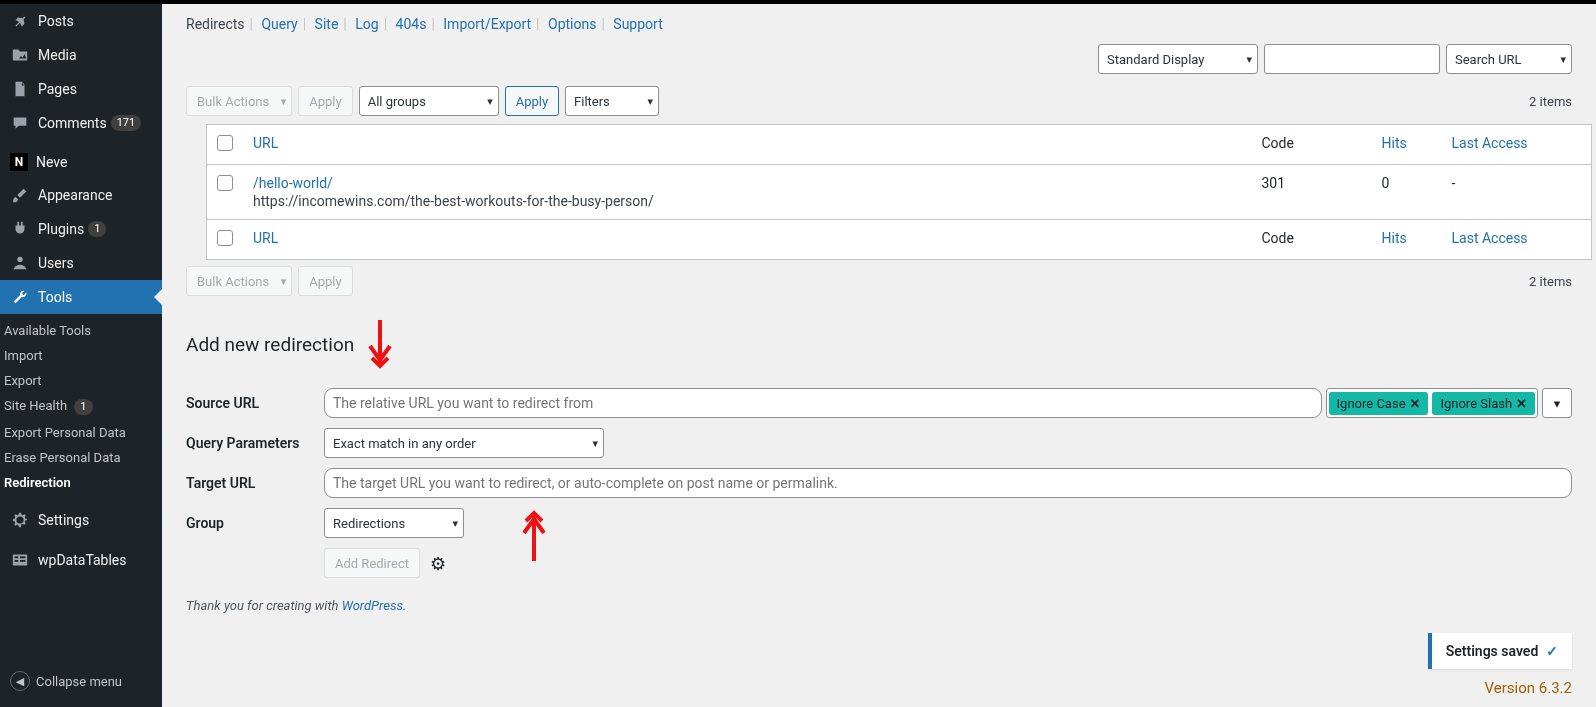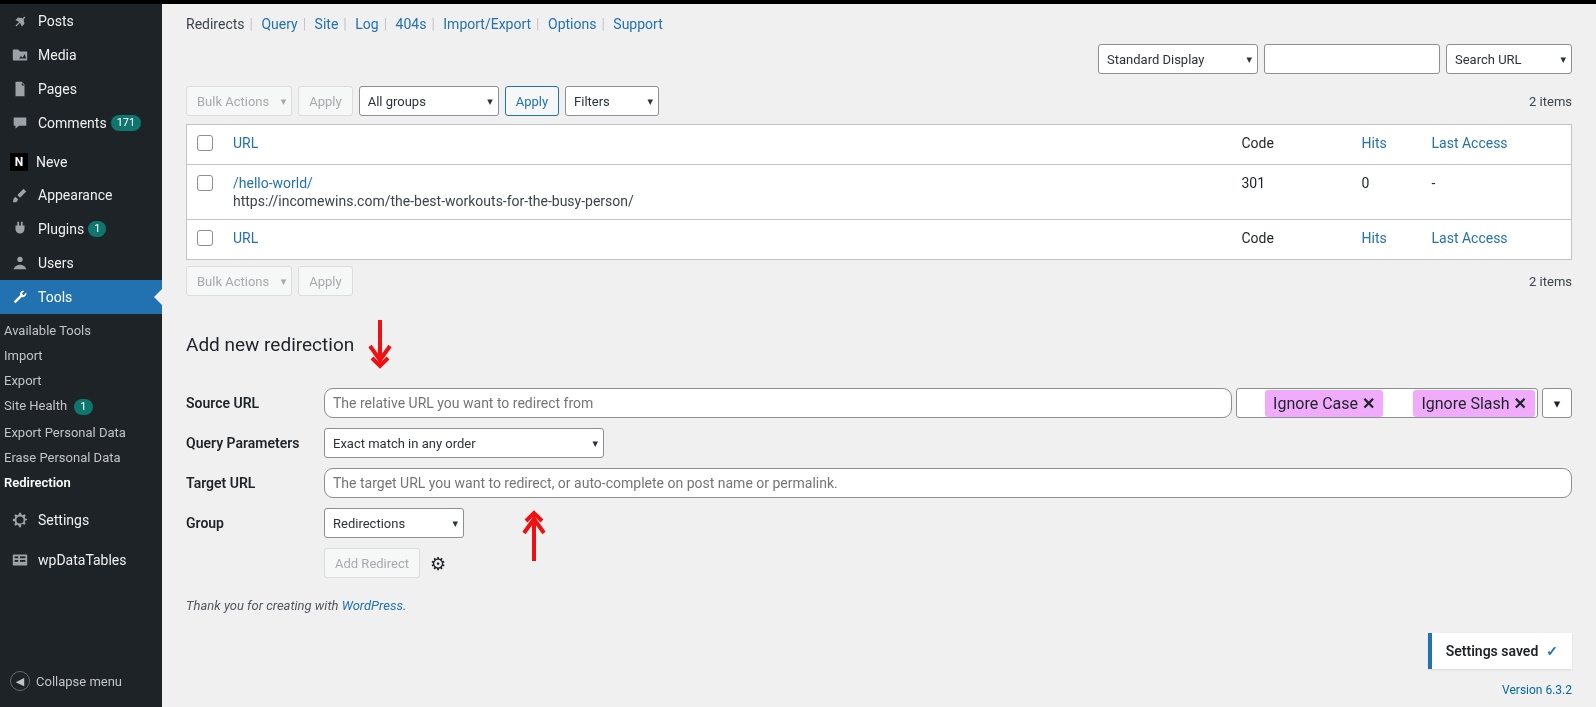--- a/index.html
+++ b/index.html
@@ -9,67 +9,67 @@
   .sidebar { width: 162px; background: #1d2327; color: #f0f0f1; min-height: 707px; padding-top:4px; position:relative;}
   .menu { list-style:none; }
   .menu li { display:flex; align-items:center; padding:7px 8px 7px 10px; font-size:14px; color:#f0f0f1; cursor:pointer; }
   .menu li.sep { height:6px; padding:0;}
   .menu li .ico { width:20px; height:20px; margin-right:8px; fill:#9ca2a7; color:#9ca2a7; display:flex; align-items:center; justify-content:center; font-size:16px;}
   .menu li.active { background:#2271b1; color:#fff; position:relative;}
   .menu li.active::after { content:''; position:absolute; right:-0px; top:50%; transform:translateY(-50%); border:8px solid transparent; border-right-color:#f0f0f1; }
   .submenu { list-style:none; padding:4px 0 8px 0; }
   .submenu li { display:block; padding:5px 8px 5px 4px; font-size:13px; color:#c3c4c7; cursor:pointer;}
   .submenu li.current { color:#fff; font-weight:600;}
-  .badge { background:#0f766e; color:#fff; border-radius:9px; padding:0 6px; font-size:11px; margin-left:4px; line-height:16px; display:inline-block;}
+  .badge { background:#404040; color:#fff; border-radius:9px; padding:0 6px; font-size:11px; margin-left:4px; line-height:16px; display:inline-block;}
   .menu li .ico svg { width:18px; height:18px;}
   .menu li.neve .ico { background:#000; color:#fff; width:18px; height:18px; font-size:12px; font-weight:700; display:flex; align-items:center; justify-content:center;}
   .collapse { position:absolute; bottom:8px; left:0; right:0; display:flex; align-items:center; padding:8px 10px; color:#c3c4c7; font-size:13px; cursor:pointer;}
   .collapse .ico { width:20px; height:20px; margin-right:6px; border:1px solid #646970; border-radius:10px; display:flex; align-items:center; justify-content:center; font-size:11px;}
   
   .main { flex:1; padding:8px 24px 20px 24px; min-width:0; position:relative;}
   .tabs { padding:8px 0 12px 0; font-size:14px;}
   .tabs a { color:#2271b1; text-decoration:none;}
   .tabs .sep { color:#c3c4c7; padding:0 5px;}
   .tabs .cur { color:#3c434a;}
   .toolbar-row { display:flex; align-items:flex-start; gap:6px; margin-bottom:12px;}
   .toolbar-left { display:flex; gap:6px;}
   .toolbar-right { margin-left:auto; display:flex; gap:6px; align-items:center;}
   select, .selectish { border:1px solid #8c8f94; border-radius:3px; background:#fff; padding:0 24px 0 8px; height:30px; font-size:13px; color:#2c3338; appearance:none; position:relative;}
   .sel-wrap { position:relative; display:inline-block;}
   .sel-wrap .chev { position:absolute; right:6px; top:50%; transform:translateY(-50%); pointer-events:none; color:#2c3338; font-size:11px;}
   .btn { border:1px solid #2271b1; color:#2271b1; background:#f6f7f7; padding:0 10px; height:30px; border-radius:3px; font-size:13px; cursor:pointer;}
   .btn-dis { border:1px solid #dcdcde; color:#a7aaad; background:#f6f7f7; padding:0 10px; height:30px; border-radius:3px; font-size:13px;}
   input[type=text].search { border:1px solid #8c8f94; border-radius:3px; height:30px; width:176px; padding:0 6px; background:#fff;}
   .items-count { font-size:13px; color:#3c434a; margin-left:auto; align-self:center;}
-  table.list { width:100%; border-collapse:collapse; background:#fff; border:1px solid #c3c4c7; margin-bottom:6px;}
+  table.list { width:100%; border-collapse:collapse; background:#fff; border:1px solid #c3c4c7; margin-bottom:6px;margin-left:20px;}
   table.list th, table.list td { text-align:left; padding:10px 10px; vertical-align:top; font-size:14px;}
   table.list thead th { border-bottom:1px solid #c3c4c7; font-weight:400;}
   table.list tfoot th { border-top:1px solid #c3c4c7; font-weight:400;}
   table.list th a { color:#2271b1; text-decoration:none;}
   table.list .cb { width:32px;}
   table.list .chk { width:16px; height:16px; border:1px solid #8c8f94; border-radius:3px; display:inline-block; background:#fff;}
   table.list tbody tr { border-bottom:1px solid #eef0f3;}
   .rowtitle { color:#2271b1; font-size:14px; display:block; margin-bottom:2px;}
   .rowdest { color:#3c434a; font-size:14px;}
   .col-code { width:120px;}
   .col-hits { width:70px;}
   .col-last { width:150px;}
   h2.section { font-size:19px; font-weight:400; margin:20px 0 16px 0; display:flex; align-items:center; gap:8px;}
   .form-row { display:flex; align-items:center; margin-bottom:10px;}
   .form-row label { width:138px; font-size:14px; font-weight:600; color:#1d2327;}
   .form-row .field { flex:1; display:flex; gap:4px;}
   .form-row input[type=text] { flex:1; border:1px solid #8c8f94; border-radius:9px; height:30px; padding:0 8px; font-size:14px; background:#fff;}
-  .tag { background:#f0abfc; color:#1d2327; border-radius:3px; padding:4px 8px; font-size:16px; display:inline-flex; align-items:center; gap:4px;margin-left:26px;}
+  .tag { background:#14b8a6; color:#1d2327; border-radius:3px; padding:4px 8px; font-size:13px; display:inline-flex; align-items:center; gap:4px;}
   .tag .x { font-weight:700; cursor:pointer;}
   .gearbox { border:1px solid #8c8f94; border-radius:3px; height:30px; width:30px; background:#fff; display:flex; align-items:center; justify-content:center; cursor:pointer;}
   .add-area { display:flex; align-items:center; gap:10px;}
   .gear-standalone { font-size:18px; color:#1d2327;}
   .footer-note { font-size:13px; font-style:italic; color:#50575e; margin-top:20px;}
   .footer-note a { color:#2271b1; text-decoration:none;}
-  .bottom-right { position:absolute; right:24px; bottom:10px; font-size:12px; color:#0369a1;}
+  .bottom-right { position:absolute; right:24px; bottom:10px; font-size:15px; color:#a16207;}
   .toast { position:absolute; right:24px; bottom:38px; background:#fff; border-left:4px solid #2271b1; padding:10px 14px; font-size:14px; font-weight:600; box-shadow:0 1px 2px rgba(0,0,0,.1); display:flex; align-items:center; gap:8px;}
   .arrow {fill:none; stroke:#e11; stroke-width:4;}
   .display-sel { width:160px;}
   .filters-sel { width:94px;}
   .groups-sel { width:140px;}
   .searchurl-sel { width:126px;}
   .row2 { display:flex; align-items:center; margin-bottom:8px;}
   .wpdt .ico { color:#00a0d2;}
 </style>
 </head>

